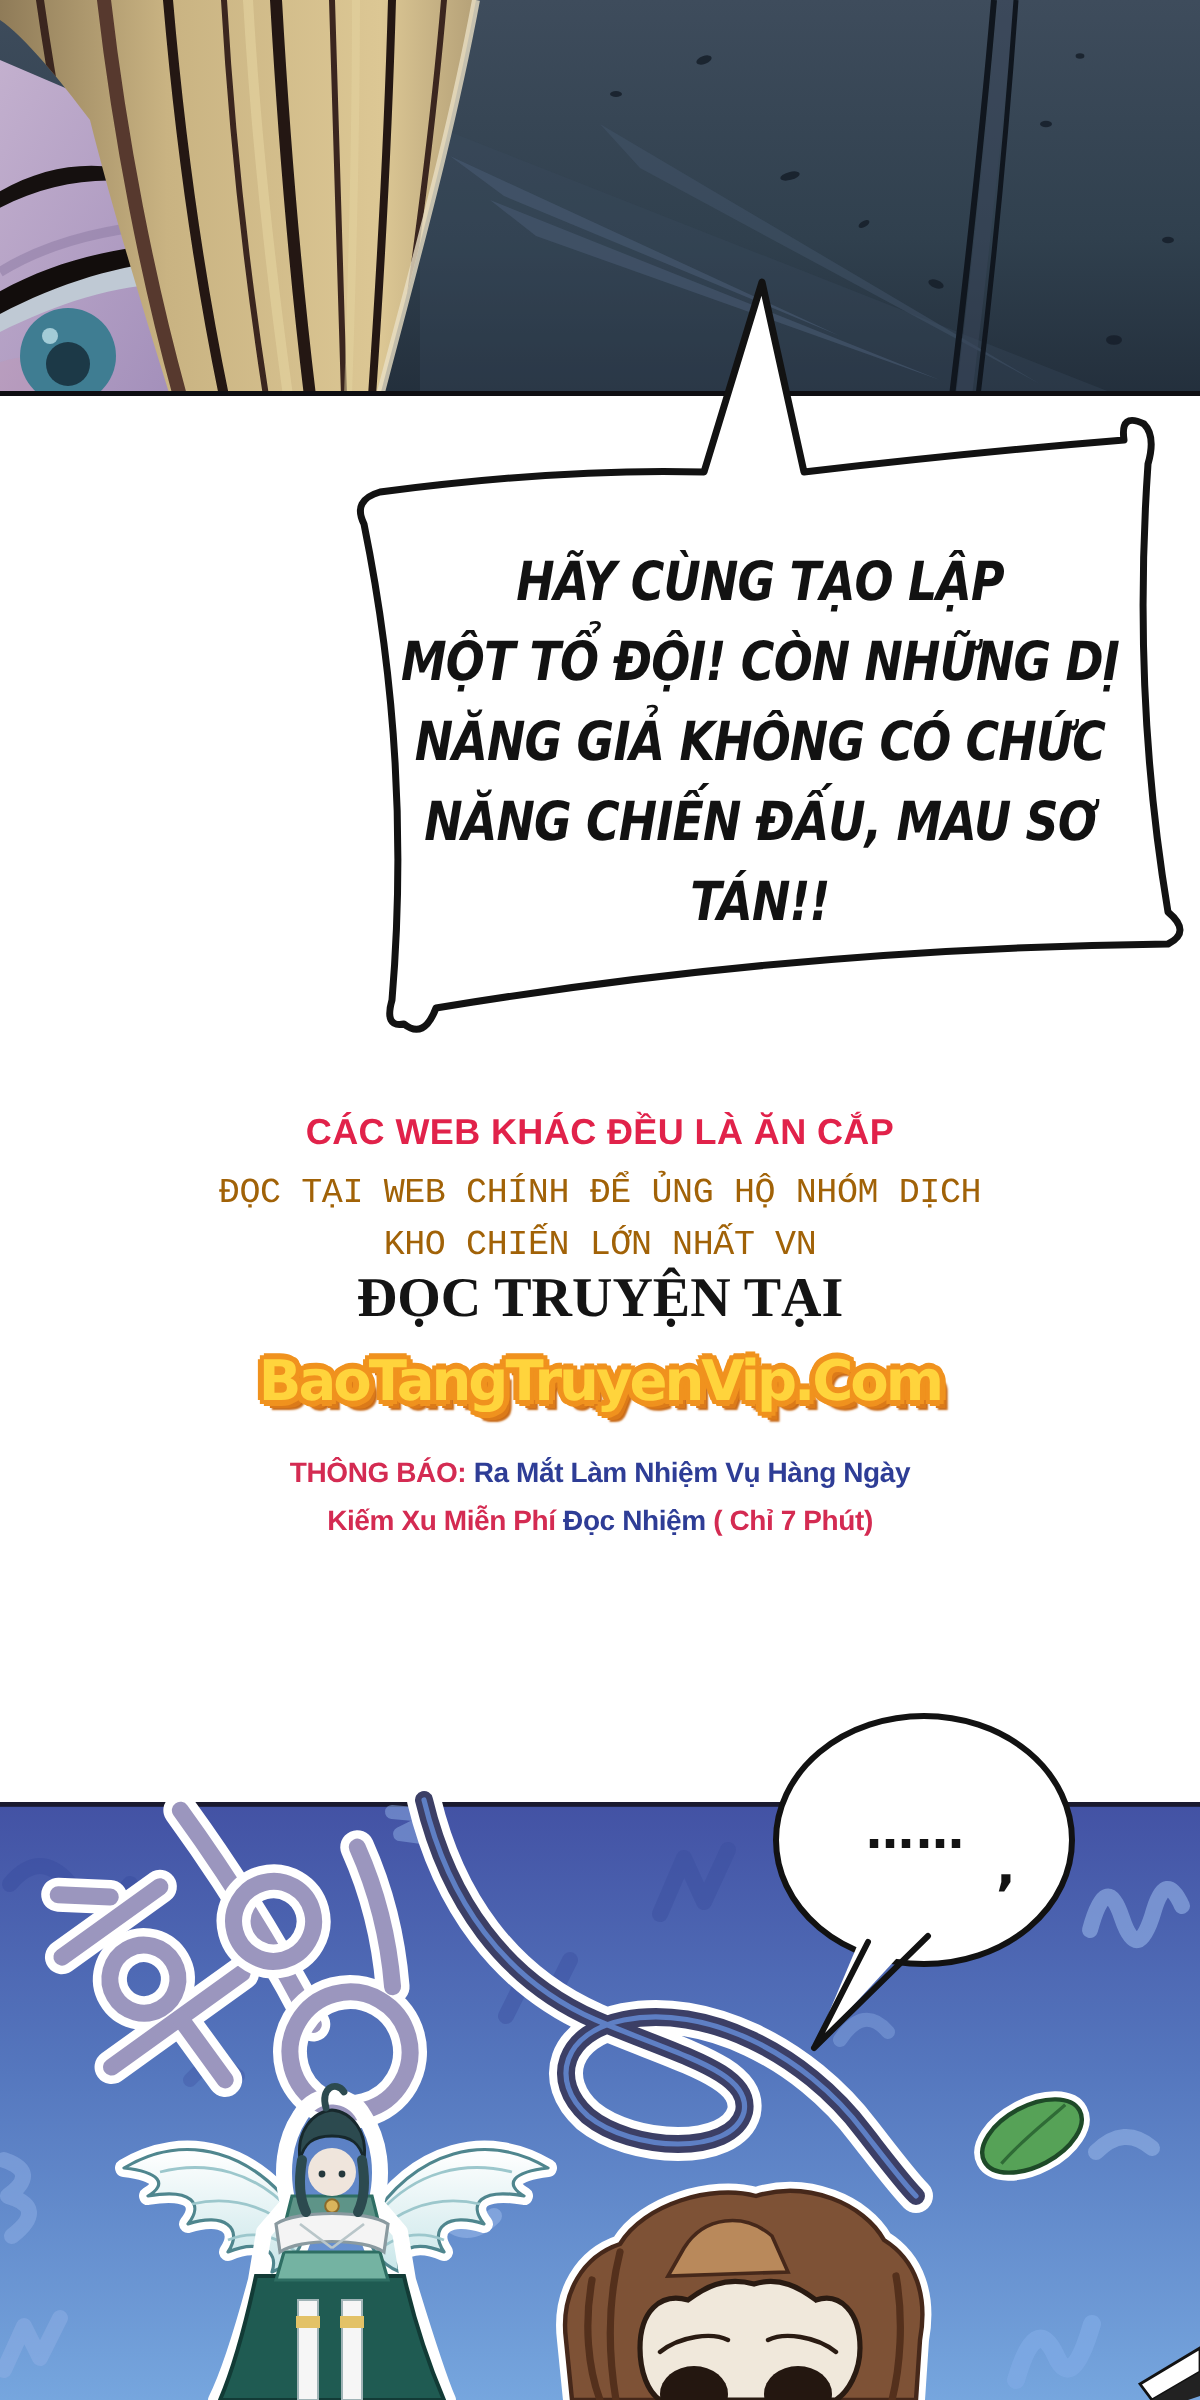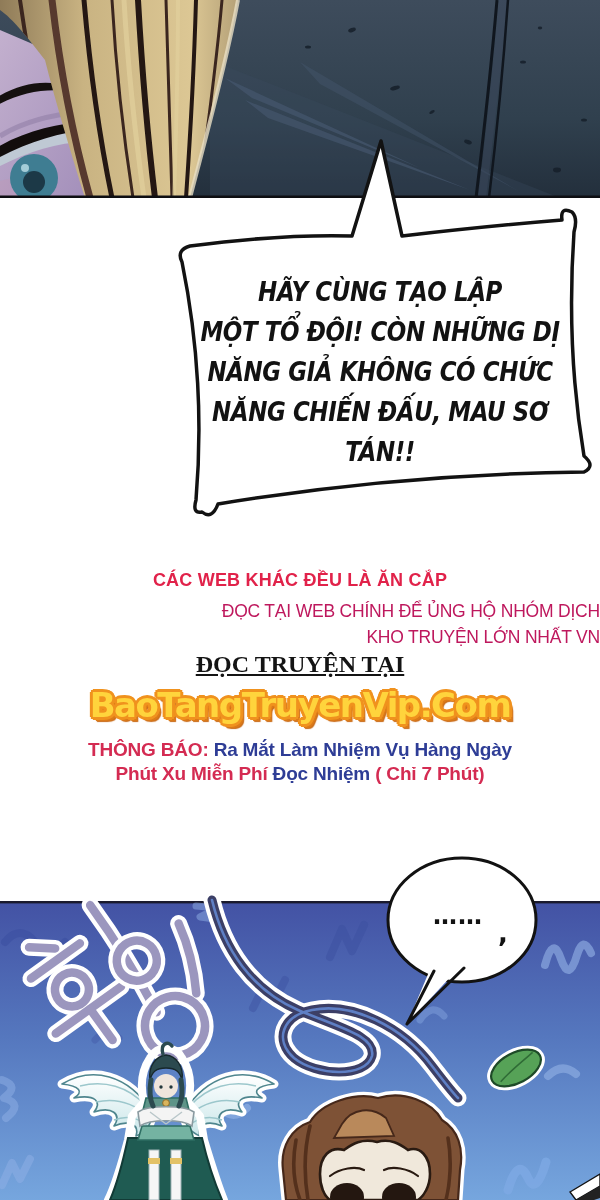--- a/index.html
+++ b/index.html
@@ -8,34 +8,34 @@
   .abs{position:absolute;}
   svg{display:block;}
 
   
   .bubble-text{position:absolute;top:272px;left:110px;width:540px;text-align:center;
      font-family:"DejaVu Sans",sans-serif;font-style:italic;font-weight:700;
      font-size:27px;line-height:40px;color:#121212;letter-spacing:-0.5px;
      transform:scaleX(.85);transform-origin:50% 0;}
 
   
-  .promo{position:absolute;left:0;top:570px;width:600px;text-align:center;}
+  .promo{position:absolute;left:0;top:556px;width:600px;text-align:center;}
   .promo-warning{font-weight:700;font-size:18px;color:#E1224A;letter-spacing:.2px;
      font-family:"Liberation Sans",sans-serif;margin-bottom:7px;}
-  .promo-serif{font-family:Liberation Sans, sans-serif;font-size:17.5px;color:#be185d;
-     line-height:26px;letter-spacing:-0.2px;text-align:right;}
-  .promo-serif-bold{font-family:"Liberation Serif",serif;font-weight:700;font-size:24px;
-     color:#141414;line-height:28px;text-decoration:underline;}
-  .site-name{font-family:"DejaVu Sans",sans-serif;font-weight:700;font-size:34px;
+  .promo-serif{font-family:Liberation Mono, monospace;font-size:17.5px;color:#a16207;
+     line-height:26px;letter-spacing:-0.2px;}
+  .promo-serif-bold{font-family:"Liberation Serif",serif;font-weight:700;font-size:28px;
+     color:#141414;line-height:28px;}
+  .site-name{font-family:"DejaVu Sans",sans-serif;font-weight:700;font-size:28px;
      letter-spacing:-1.5px;color:#FFD43C;line-height:50px;margin-top:2px;
      text-shadow:
        -2px -2px 0 #F0921E, 2px -2px 0 #F0921E,-2px 2px 0 #F0921E, 2px 2px 0 #F0921E,
        -3px 0 0 #F0921E, 3px 0 0 #F0921E, 0 -3px 0 #F0921E, 0 3px 0 #F0921E,
        3px 4px 0 #DB7A19, 4px 5px 1px #C96A16;}
-  .notice{margin-top:8px;font-weight:700;font-size:19px;line-height:24px;
+  .notice{margin-top:8px;font-weight:700;font-size:14px;line-height:24px;
      font-family:"Liberation Sans",sans-serif;letter-spacing:-0.2px;}
   .nred{color:#D42B52;}
   .nblue{color:#2E3D96;}
 
   
   .sfx-w{fill:none;stroke:#ffffff;stroke-width:17;stroke-linecap:round;stroke-linejoin:round;}
   .sfx-c{fill:none;stroke:#9B96BE;stroke-width:8.5;stroke-linecap:round;stroke-linejoin:round;}
   .sq{fill:none;stroke-linecap:round;stroke-linejoin:round;}
 </style>
 </head>
@@ -140,27 +140,27 @@
     <div>HÃY CÙNG TẠO LẬP</div>
     <div>MỘT TỔ ĐỘI! CÒN NHỮNG DỊ</div>
     <div>NĂNG GIẢ KHÔNG CÓ CHỨC</div>
     <div>NĂNG CHIẾN ĐẤU, MAU SƠ</div>
     <div>TÁN!!</div>
   </div>
 
   <div class="promo">
     <div class="promo-warning">CÁC WEB KHÁC ĐỀU LÀ ĂN CẮP</div>
     <div class="promo-serif">ĐỌC TẠI WEB CHÍNH ĐỂ ỦNG HỘ NHÓM DỊCH</div>
-    <div class="promo-serif">KHO TRUYỆN LỚN NHẤT VN</div>
+    <div class="promo-serif">KHO CHIẾN LỚN NHẤT VN</div>
     <div class="promo-serif-bold">ĐỌC TRUYỆN TẠI</div>
     <div class="site-name">BaoTangTruyenVip.Com</div>
     <div class="notice">
       <span class="nred">THÔNG BÁO:</span>
       <span class="nblue">Ra Mắt Làm Nhiệm Vụ Hàng Ngày</span><br>
-      <span class="nred">Phút Xu Miễn Phí</span>
+      <span class="nred">Kiếm Xu Miễn Phí</span>
       <span class="nblue">Đọc Nhiệm</span>
       <span class="nred">( Chỉ 7 Phút)</span>
     </div>
   </div>
 
   <svg class="abs" style="top:840px;left:0" width="600" height="360" viewBox="0 0 600 360">
     <defs>
       <linearGradient id="sky" x1="0" y1="0" x2="0" y2="1">
         <stop offset="0" stop-color="#4352A4"></stop>
           <stop offset="0.45" stop-color="#5577BE"></stop>

